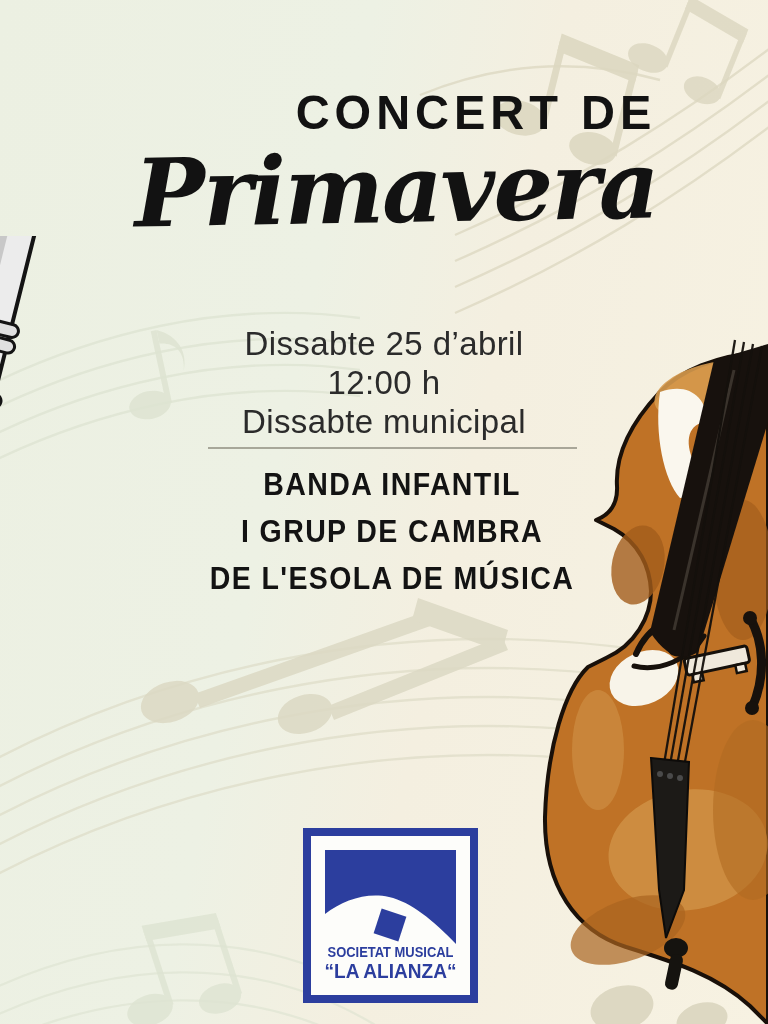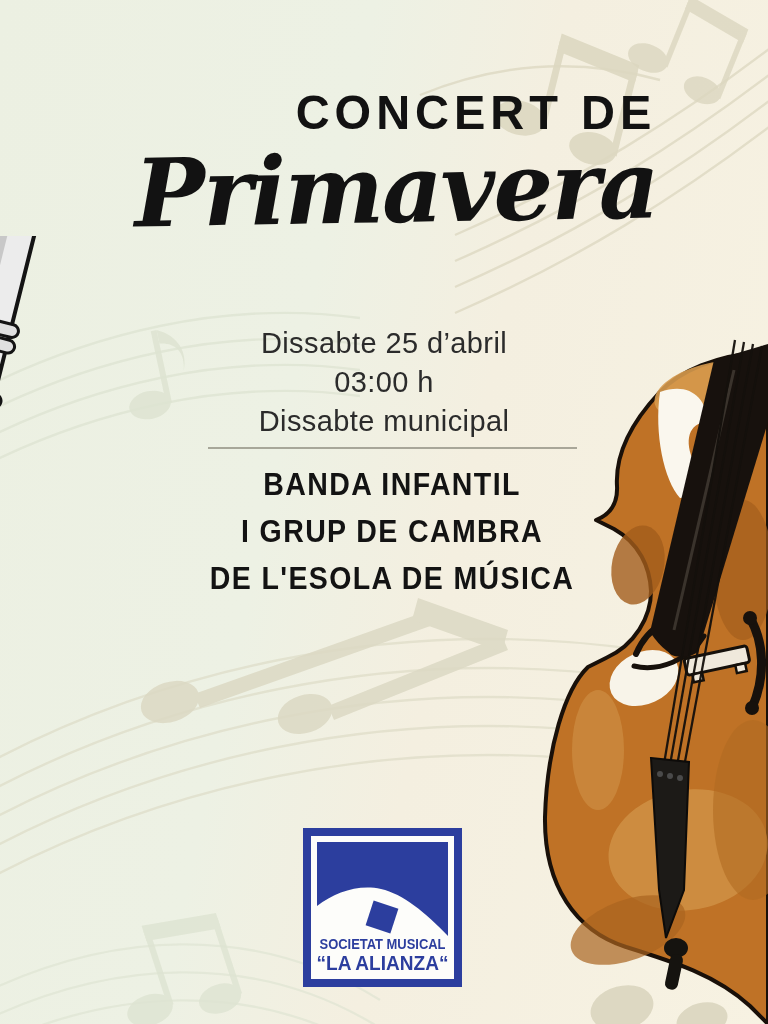--- a/index.html
+++ b/index.html
@@ -18,35 +18,35 @@
     transform:scaleY(1.04);white-space:nowrap;
   }
   .title2{
     position:absolute;top:134px;left:0;width:768px;text-align:center;
     font-family:"DejaVu Serif",serif;font-style:italic;font-weight:bold;
     font-size:94px;color:#121212;letter-spacing:-2px;
     transform:translateX(12px) rotate(-1deg);white-space:nowrap;
   }
   .event-info{
     position:absolute;top:324px;left:0;width:768px;text-align:center;
-    font-size:29px;line-height:39px;color:#2b2b2b;letter-spacing:.4px;
+    font-size:33px;line-height:39px;color:#2b2b2b;letter-spacing:.4px;
   }
   .divider{
     position:absolute;top:447px;left:208px;width:369px;height:2px;
     background:#8f8d80;opacity:.75;
   }
   .performers{
     position:absolute;top:461px;left:8px;width:768px;text-align:center;
     font-size:31px;line-height:47px;font-weight:bold;color:#131313;
     letter-spacing:1.5px;transform:scaleX(.92);transform-origin:center;
     white-space:nowrap;
   }
   .logo{
     position:absolute;left:303px;top:828px;width:131px;height:131px;
-    border:8px solid #2c3e9e;background:#fdfdfa;padding:6px;
+    border:8px solid #2c3e9e;background:#fdfdfa;padding:14px;
   }
   .logo svg{position:static;}
 </style>
 </head>
 <body>
 
 <div class="poster">
 
   <svg class="bg-decor" width="768" height="1024" viewBox="0 0 768 1024">
     <g fill="none" stroke="#d9d4bc" stroke-width="2.4" opacity="0.65">
@@ -219,21 +219,21 @@
       <ellipse cx="138" cy="618" rx="12" ry="10" fill="#15130f"></ellipse>
       <rect x="132" y="624" width="13" height="36" rx="6" fill="#15130f" transform="rotate(12 138 630)"></rect>
     </g>
   </svg>
 
   <div class="title1">CONCERT DE</div>
   <div class="title2">Primavera</div>
 
   <div class="event-info">
     <div>Dissabte 25 d’abril</div>
-    <div>03:00 h</div>
+    <div>12:00 h</div>
     <div>Dissabte municipal</div>
   </div>
 
   <div class="divider"></div>
 
   <div class="performers">
     <div>BANDA INFANTIL</div>
     <div>I GRUP DE CAMBRA</div>
     <div>DE L'ESOLA DE MÚSICA</div>
   </div>

